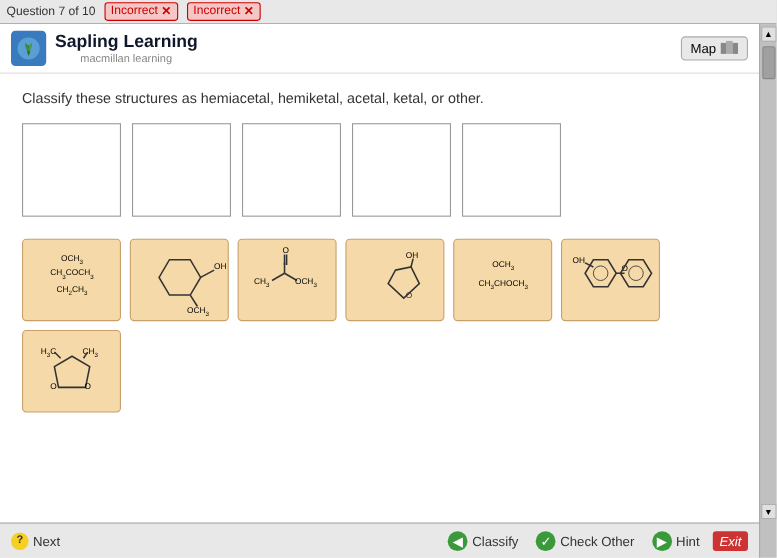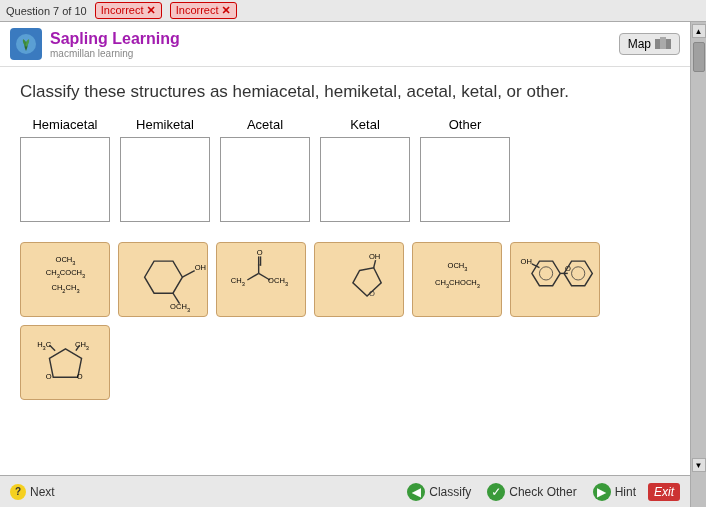--- a/index.html
+++ b/index.html
@@ -83,21 +83,21 @@
       color: white;
       font-size: 18px;
     }
     #logo-text {
       display: flex;
       flex-direction: column;
     }
     #logo-title {
       font-size: 16px;
       font-weight: bold;
-      color: #a21caf;
+      color: #0f172a;
     }
     #logo-subtitle {
       font-size: 10px;
       color: #666;
     }
     #map-button {
       display: flex;
       align-items: flex-end;
       background: #e8e8e8;
       border: 1px solid #aaa;
@@ -108,21 +108,21 @@
       gap: 4px;
     }
 
     
     #question-area {
       padding: 15px 20px;
       flex: 1;
       overflow-y: auto;
     }
     #question-text {
-      font-size: 17px;
+      font-size: 13px;
       margin-bottom: 15px;
       color: #333;
     }
 
     
     #classification-header {
       display: flex;
       gap: 10px;
       margin-bottom: 5px;
     }
@@ -286,43 +286,36 @@
         <div id="logo-icon">
           <svg width="22" height="22" viewBox="0 0 22 22">
             <circle cx="11" cy="11" r="10" fill="#5a9fd4"></circle>
             <path d="M11 18 Q8 12 11 8 Q14 12 11 18Z" fill="#2d6a2d"></path>
             <path d="M11 14 Q7 10 8 6 Q12 8 11 14Z" fill="#3d8a3d"></path>
             <path d="M11 14 Q15 10 14 6 Q10 8 11 14Z" fill="#4a9a4a"></path>
           </svg>
         </div>
         <div id="logo-text">
           <span id="logo-title">Sapling Learning</span>
-          <span id="logo-subtitle" style="font-size:10px;color:#888;">macmillan learning</span>
+          <span id="logo-subtitle" style="font-size:10px;color:#888;margin-left:23px;">macmillan learning</span>
         </div>
       </div>
       <div id="map-button">
         <span>Map</span>
         <svg width="16" height="14" viewBox="0 0 16 14">
           <rect x="0" y="2" width="5" height="10" fill="#888"></rect>
           <rect x="5" y="0" width="6" height="12" fill="#aaa"></rect>
           <rect x="11" y="2" width="5" height="10" fill="#888"></rect>
         </svg>
       </div>
     </div>
 
     <div id="question-area">
       <div id="question-text">Classify these structures as hemiacetal, hemiketal, acetal, ketal, or other.</div>
 
-      <div id="classification-header">
-        <div class="col-header">Hemiacetal</div>
-        <div class="col-header">Hemiketal</div>
-        <div class="col-header">Acetal</div>
-        <div class="col-header">Ketal</div>
-        <div class="col-header">Other</div>
-      </div>
 
       <div id="drop-zones">
         <div class="drop-zone"></div>
         <div class="drop-zone"></div>
         <div class="drop-zone"></div>
         <div class="drop-zone"></div>
         <div class="drop-zone"></div>
       </div>
 
       <div id="molecules-area">

